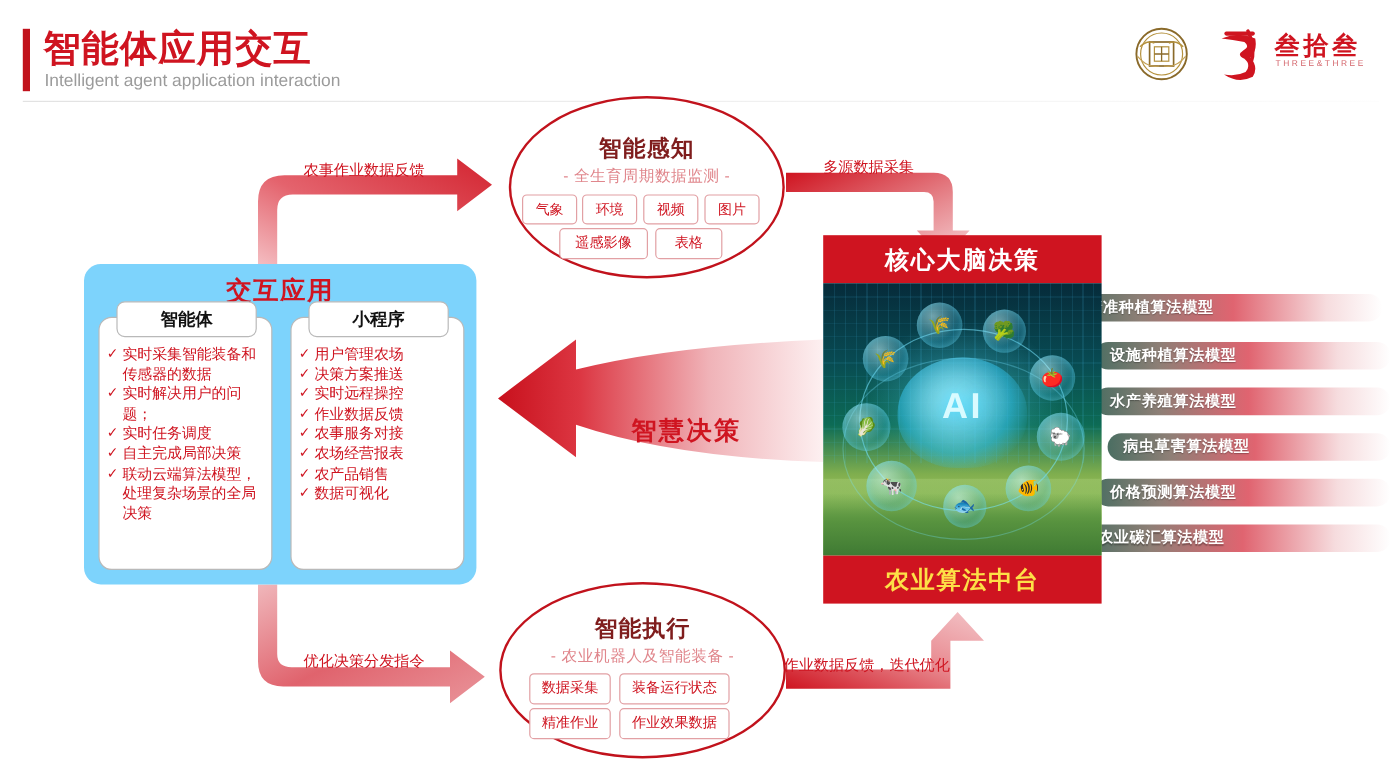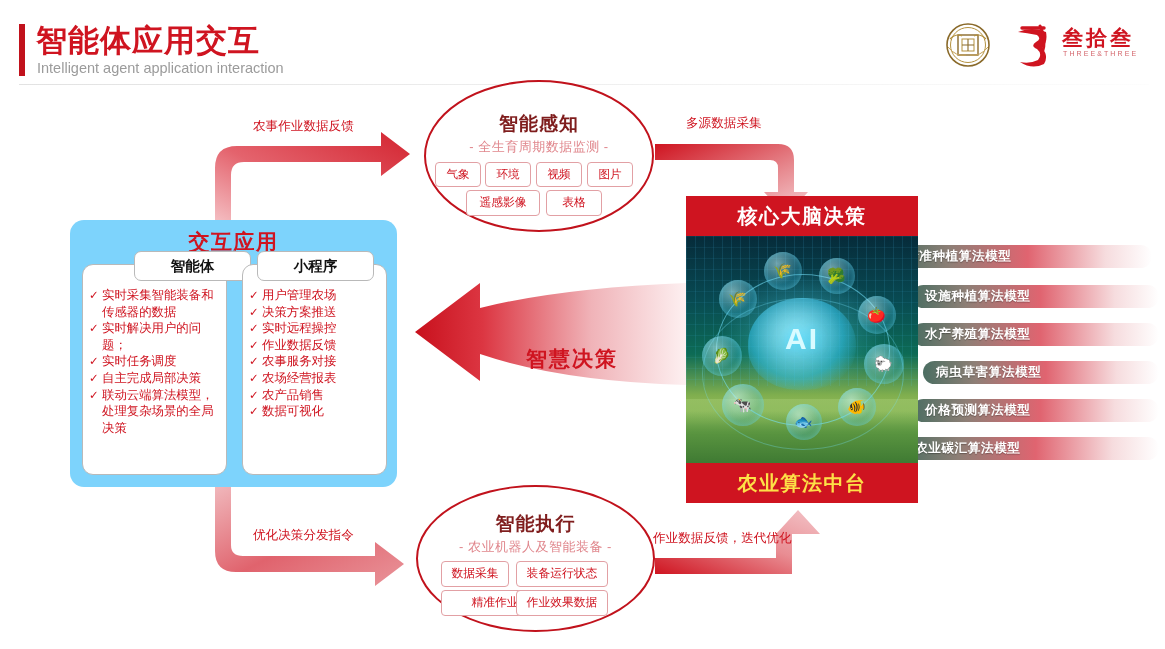--- a/index.html
+++ b/index.html
@@ -25,21 +25,21 @@
   .l3-cn{position:absolute;left:52px;top:2px;font-size:21px;font-weight:bold;color:#cf1420;letter-spacing:3px;white-space:nowrap;}
   .l3-en{position:absolute;left:53px;top:28px;font-size:7px;color:#d4656b;letter-spacing:2.1px;white-space:nowrap;}
 
   
   .gray-box{position:absolute;left:70px;top:220px;width:327px;height:267px;background:#7dd3fc;border-radius:14px;}
   .gray-title{position:absolute;left:0;top:8px;width:327px;text-align:center;font-size:21px;font-weight:bold;color:#cf1420;letter-spacing:1.5px;}
   .wcard{position:absolute;top:44px;width:143px;height:209px;background:#ffffff;border:1.4px solid #b9b9b9;border-radius:11px;}
   .wcard.a{left:12px;}
   .wcard.b{left:172px;}
   .wcap{position:absolute;top:-14px;height:28px;background:#ffffff;border:1.4px solid #b9b9b9;border-radius:7px;display:flex;align-items:center;justify-content:center;font-size:14.5px;font-weight:bold;color:#111;}
-  .wcap.a{left:14px;width:115px;margin-left:37px;}
+  .wcap.a{left:14px;width:115px;}
   .wcap.b{left:14px;width:115px;}
   .wlist{position:absolute;left:6px;top:22px;width:133px;}
   .wli{display:flex;align-items:flex-start;font-size:12.4px;color:#cf1420;line-height:16.6px;margin-bottom:0px;}
   .wli .ck{color:#cf1420;width:13px;flex:0 0 13px;font-size:11.5px;line-height:16.6px;}
   .wli .tx{flex:1;}
 
   
   .ellipse{position:absolute;border:2.2px solid #c1121c;border-radius:50%;background:#ffffff;}
   .el-top{left:424px;top:80px;width:226px;height:148px;}
   .el-bot{left:416px;top:485px;width:235px;height:143px;}
@@ -69,21 +69,21 @@
   .bub{position:absolute;border-radius:50%;background:radial-gradient(circle at 35% 30%, rgba(200,250,255,.55), rgba(60,190,230,.22) 60%, rgba(40,150,200,.05) 100%);box-shadow:0 0 7px rgba(120,230,255,.5) inset;display:flex;align-items:center;justify-content:center;font-size:15px;}
   .grass{position:absolute;left:0;bottom:0;width:232px;height:52px;background:linear-gradient(to bottom,rgba(120,180,70,.0),#58933f 45%,#3f7a33 100%);}
   .field{position:absolute;left:0;bottom:30px;width:232px;height:34px;background:linear-gradient(to bottom,rgba(160,200,110,.55),rgba(110,170,80,.7));}
 
   
   .pill{position:absolute;height:23px;border-radius:11.5px;display:flex;align-items:center;padding-left:13px;color:#ffffff;font-size:12.6px;font-weight:bold;white-space:nowrap;letter-spacing:.6px;
         text-shadow:0 1px 1px rgba(0,0,0,.30);}
 
   
   .arrow-svg{position:absolute;left:0;top:0;width:1165px;height:649px;pointer-events:none;}
-  .alabel{position:absolute;font-size:12.6px;color:#cf1420;white-space:nowrap;}
+  .alabel{position:absolute;font-size:12.6px;color:#cf1420;white-space:nowrap;margin-top:16px;}
   .big-label{position:absolute;font-size:21px;font-weight:bold;color:#cf1420;letter-spacing:2px;white-space:nowrap;}
 </style>
 </head>
 <body>
 
 <div class="stage">
 
   <div class="hdr-bar"></div>
   <div class="hdr-title">智能体应用交互</div>
   <div class="hdr-sub">Intelligent agent application interaction</div>
@@ -235,21 +235,21 @@
     <div class="chip" style="left:161px;top:80px;width:44px;">图片</div>
     <div class="chip big" style="left:40px;top:108px;width:72px;">遥感影像</div>
     <div class="chip big" style="left:120px;top:108px;width:54px;">表格</div>
   </div>
 
   <div class="ellipse el-bot">
     <div class="el-title" style="top:24px;">智能执行</div>
     <div class="el-sub" style="top:51px;">- 农业机器人及智能装备 -</div>
     <div class="chip big" style="left:23px;top:74px;width:66px;">数据采集</div>
     <div class="chip big" style="left:98px;top:74px;width:90px;">装备运行状态</div>
-    <div class="chip big" style="left:23px;top:103px;width:66px;padding-left:20px;">精准作业</div>
+    <div class="chip big" style="left:23px;top:103px;width:66px;">精准作业</div>
     <div class="chip big" style="left:98px;top:103px;width:90px;">作业效果数据</div>
   </div>
 
   <div class="pill" style="left:893px;top:245px;width:246px;background:linear-gradient(to right,#4b6e62 0%,#8e7f76 22%,#e06470 52%,#f6dcde 82%,#ffffff 100%);">精准种植算法模型</div>
   <div class="pill" style="left:912px;top:285px;width:234px;background:linear-gradient(to right,#4b6e62 0%,#8e7f76 22%,#e06470 52%,#f6dcde 82%,#ffffff 100%);">设施种植算法模型</div>
   <div class="pill" style="left:912px;top:323px;width:234px;background:linear-gradient(to right,#4b6e62 0%,#8e7f76 22%,#e06470 52%,#f6dcde 82%,#ffffff 100%);">水产养殖算法模型</div>
   <div class="pill" style="left:923px;top:361px;width:223px;background:linear-gradient(to right,#4b6e62 0%,#8e7f76 22%,#e06470 52%,#f6dcde 82%,#ffffff 100%);">病虫草害算法模型</div>
   <div class="pill" style="left:912px;top:399px;width:234px;background:linear-gradient(to right,#4b6e62 0%,#8e7f76 22%,#e06470 52%,#f6dcde 82%,#ffffff 100%);">价格预测算法模型</div>
   <div class="pill" style="left:902px;top:437px;width:244px;background:linear-gradient(to right,#4b6e62 0%,#8e7f76 22%,#e06470 52%,#f6dcde 82%,#ffffff 100%);">农业碳汇算法模型</div>
 

